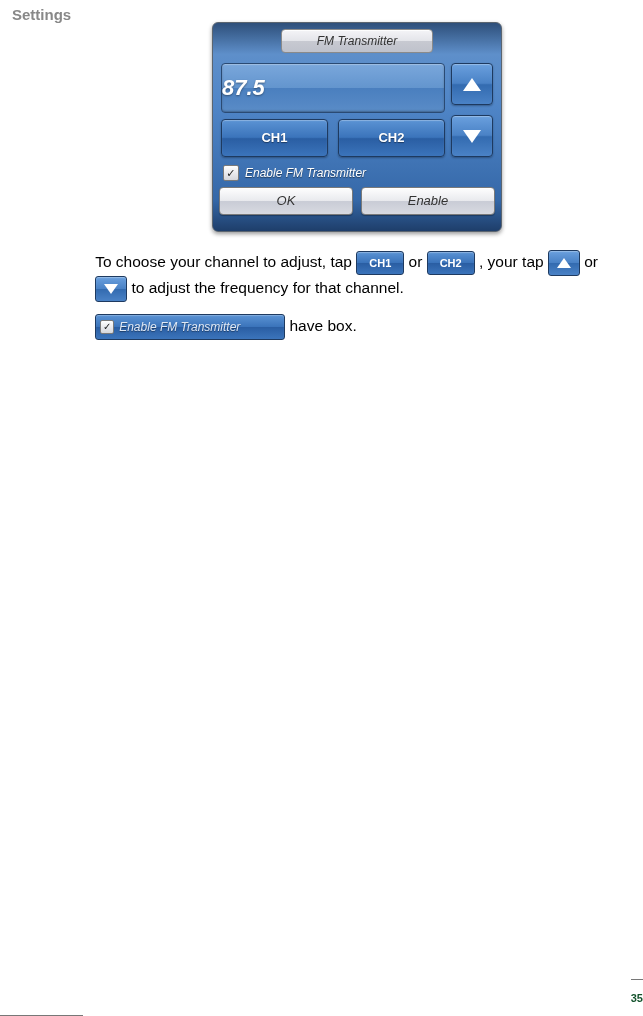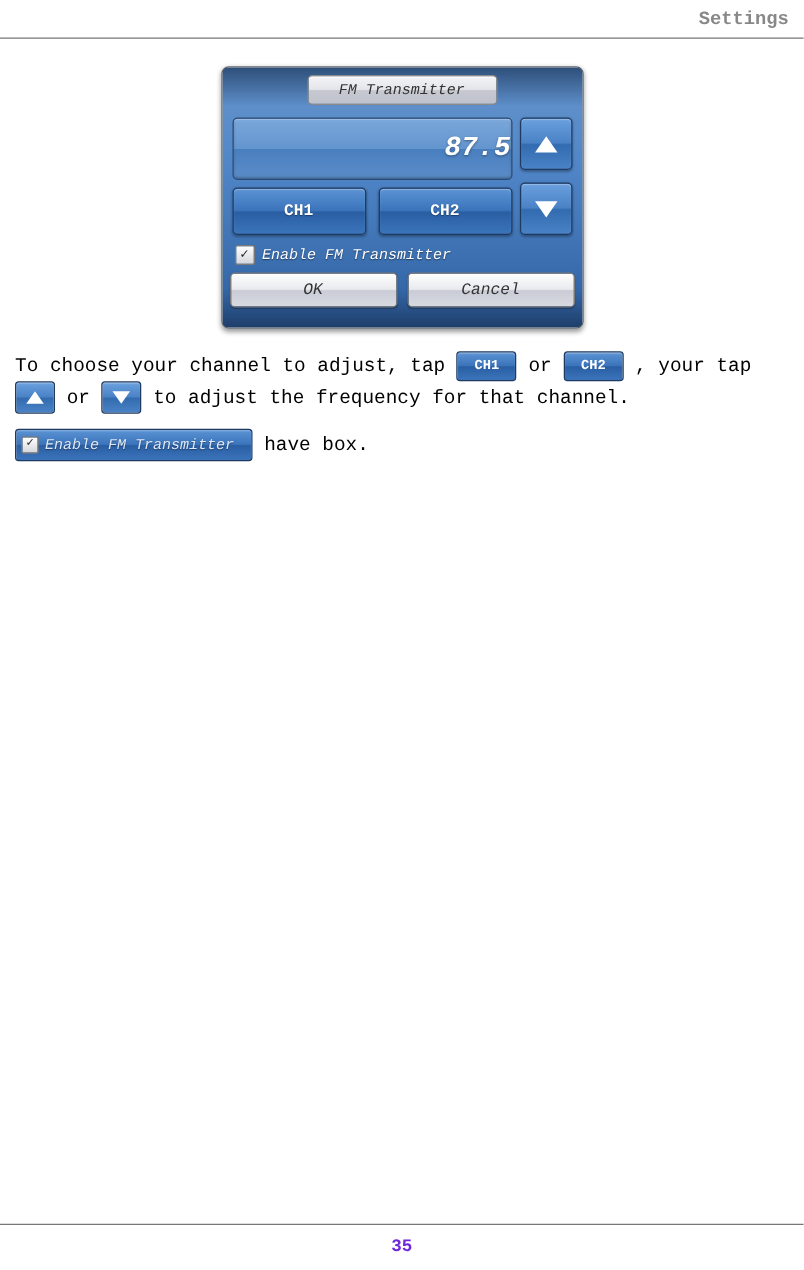--- a/index.html
+++ b/index.html
@@ -7,23 +7,22 @@
     padding: 0;
     background: #fff;
     font-family: Arial, Helvetica, sans-serif;
     color: #000;
     width: 643px;
   }
   .page {
     width: 643px;
     min-height: 1016px;
     display: flex;
-    flex-direction: column;
+    flex-direction: row;
     position: relative;
-    font-family: Liberation Mono, monospace;
   }
   .header {
     border-bottom: 1px solid #777;
     padding: 6px 12px 6px 12px;
     text-align: right;
   }
   .header-title {
     font-size: 15px;
     font-weight: bold;
     color: #888;
@@ -102,21 +101,21 @@
   }
   .freq-box {
     height: 48px;
     border: 1px solid #2a4a73;
     border-radius: 4px;
     background: linear-gradient(#7aa7db, #6395ce 50%, #4a7fbf 51%, #5a8cc7);
     box-shadow: inset 0 1px 1px rgba(255,255,255,.3), inset 0 -1px 2px rgba(0,0,0,.3);
     color:#fff;
     font-size: 22px;
     font-weight: bold;
-    text-align:right;
+    text-align:left;
     line-height: 48px;
     text-shadow: 0 1px 2px rgba(0,0,0,.4);
     font-style: italic;
   }
   .ch-row {
     display:flex;
     gap: 10px;
   }
   .ch-btn {
     flex:1;
@@ -251,22 +250,22 @@
     font-weight: bold;
     vertical-align: middle;
   }
   .footer {
     border-top: 1px solid #777;
     text-align:center;
     padding: 8px 0 10px 0;
     margin-top: auto;
   }
   .page-num {
-    color:#6d28d9;
-    font-size: 14px;
+    color:#14532d;
+    font-size: 11px;
     font-weight: bold;
   }
 </style>
 </head>
 <body>
 
 <div class="page">
 
   <div class="header">
     <span class="header-title">Settings</span>
@@ -295,21 +294,21 @@
               <div class="tri-down"></div>
             </div>
         </div>
       </div>
       <div class="check-row">
         <div class="chk">✓</div>
         <div class="chk-label">Enable FM Transmitter</div>
       </div>
       <div class="shot-footer">
         <div class="silver-btn">OK</div>
-        <div class="silver-btn">Cancel</div>
+        <div class="silver-btn">Enable</div>
       </div>
     </div>
 
 
     <div class="line">
       <span>To choose your channel to adjust, tap </span>
       <span class="mini-blue">CH1</span>
       <span> or </span>
       <span class="mini-blue">CH2</span>
       <span>, your tap </span>

